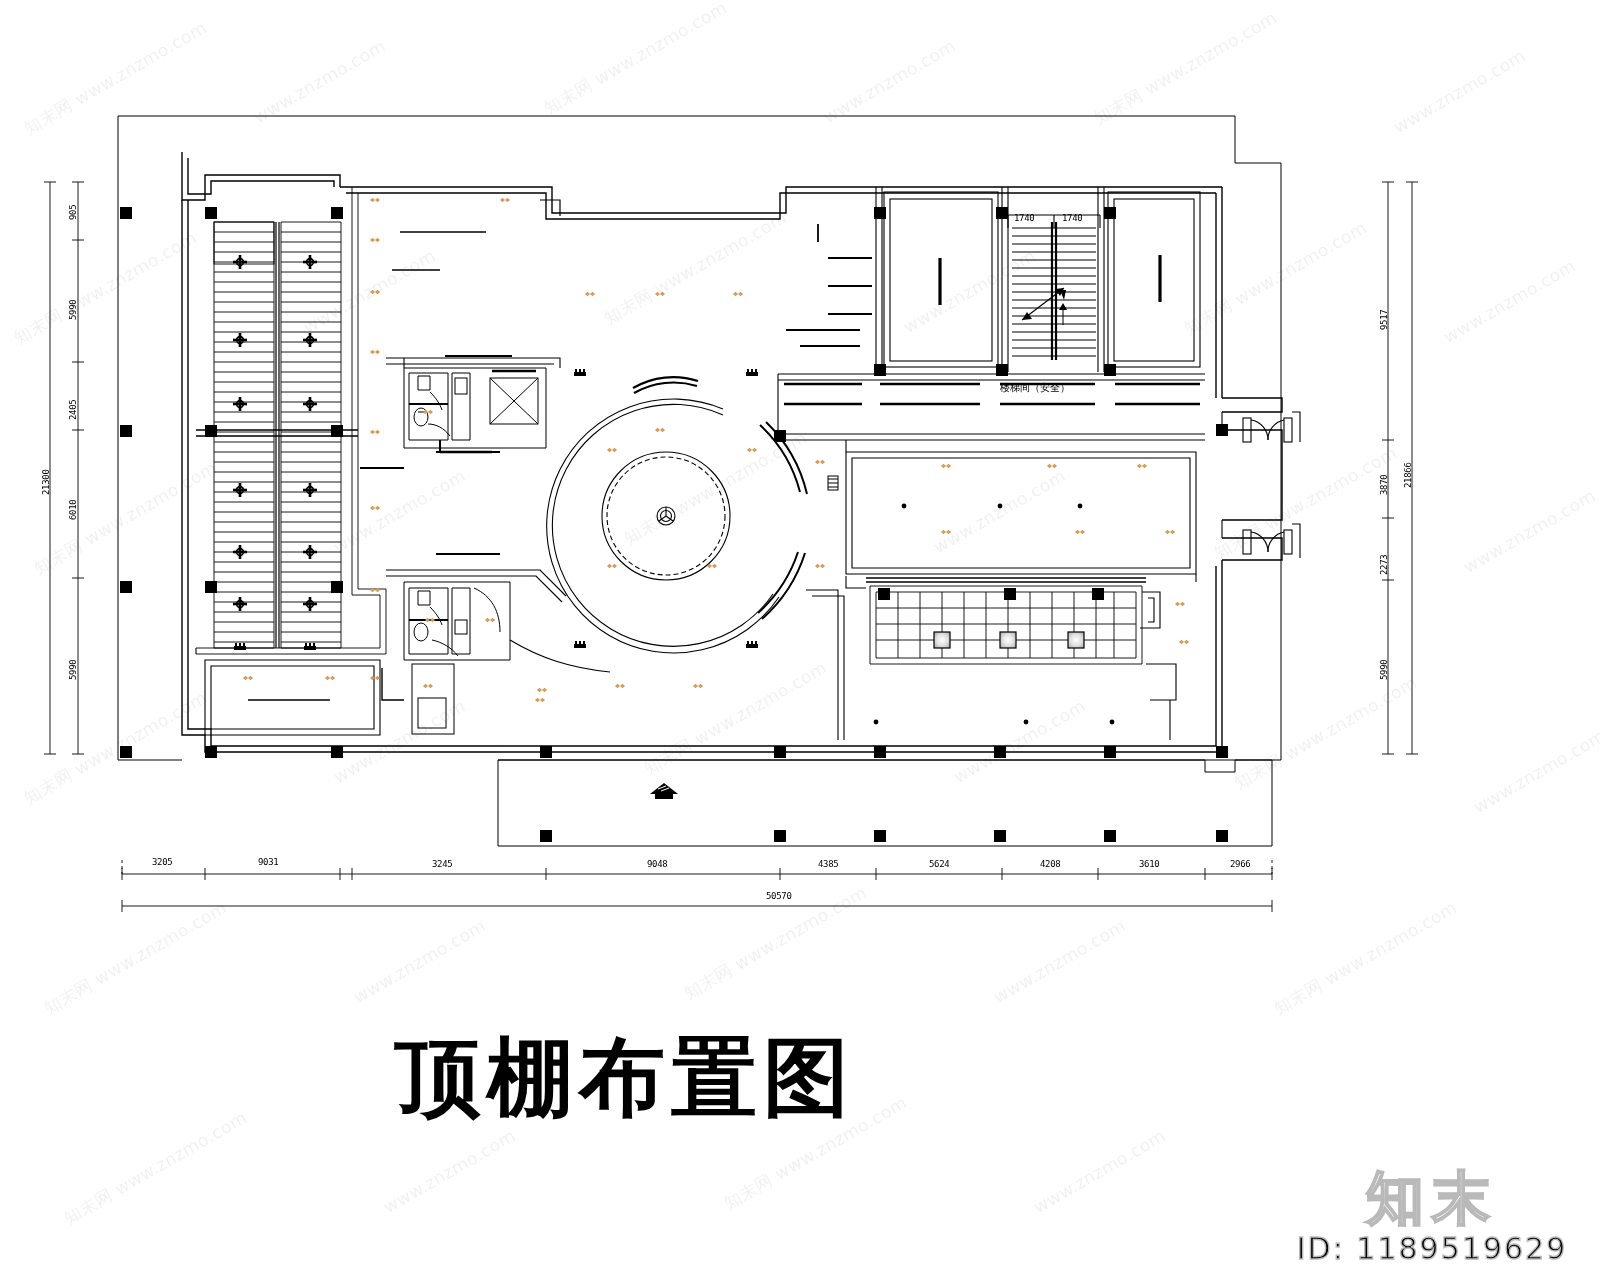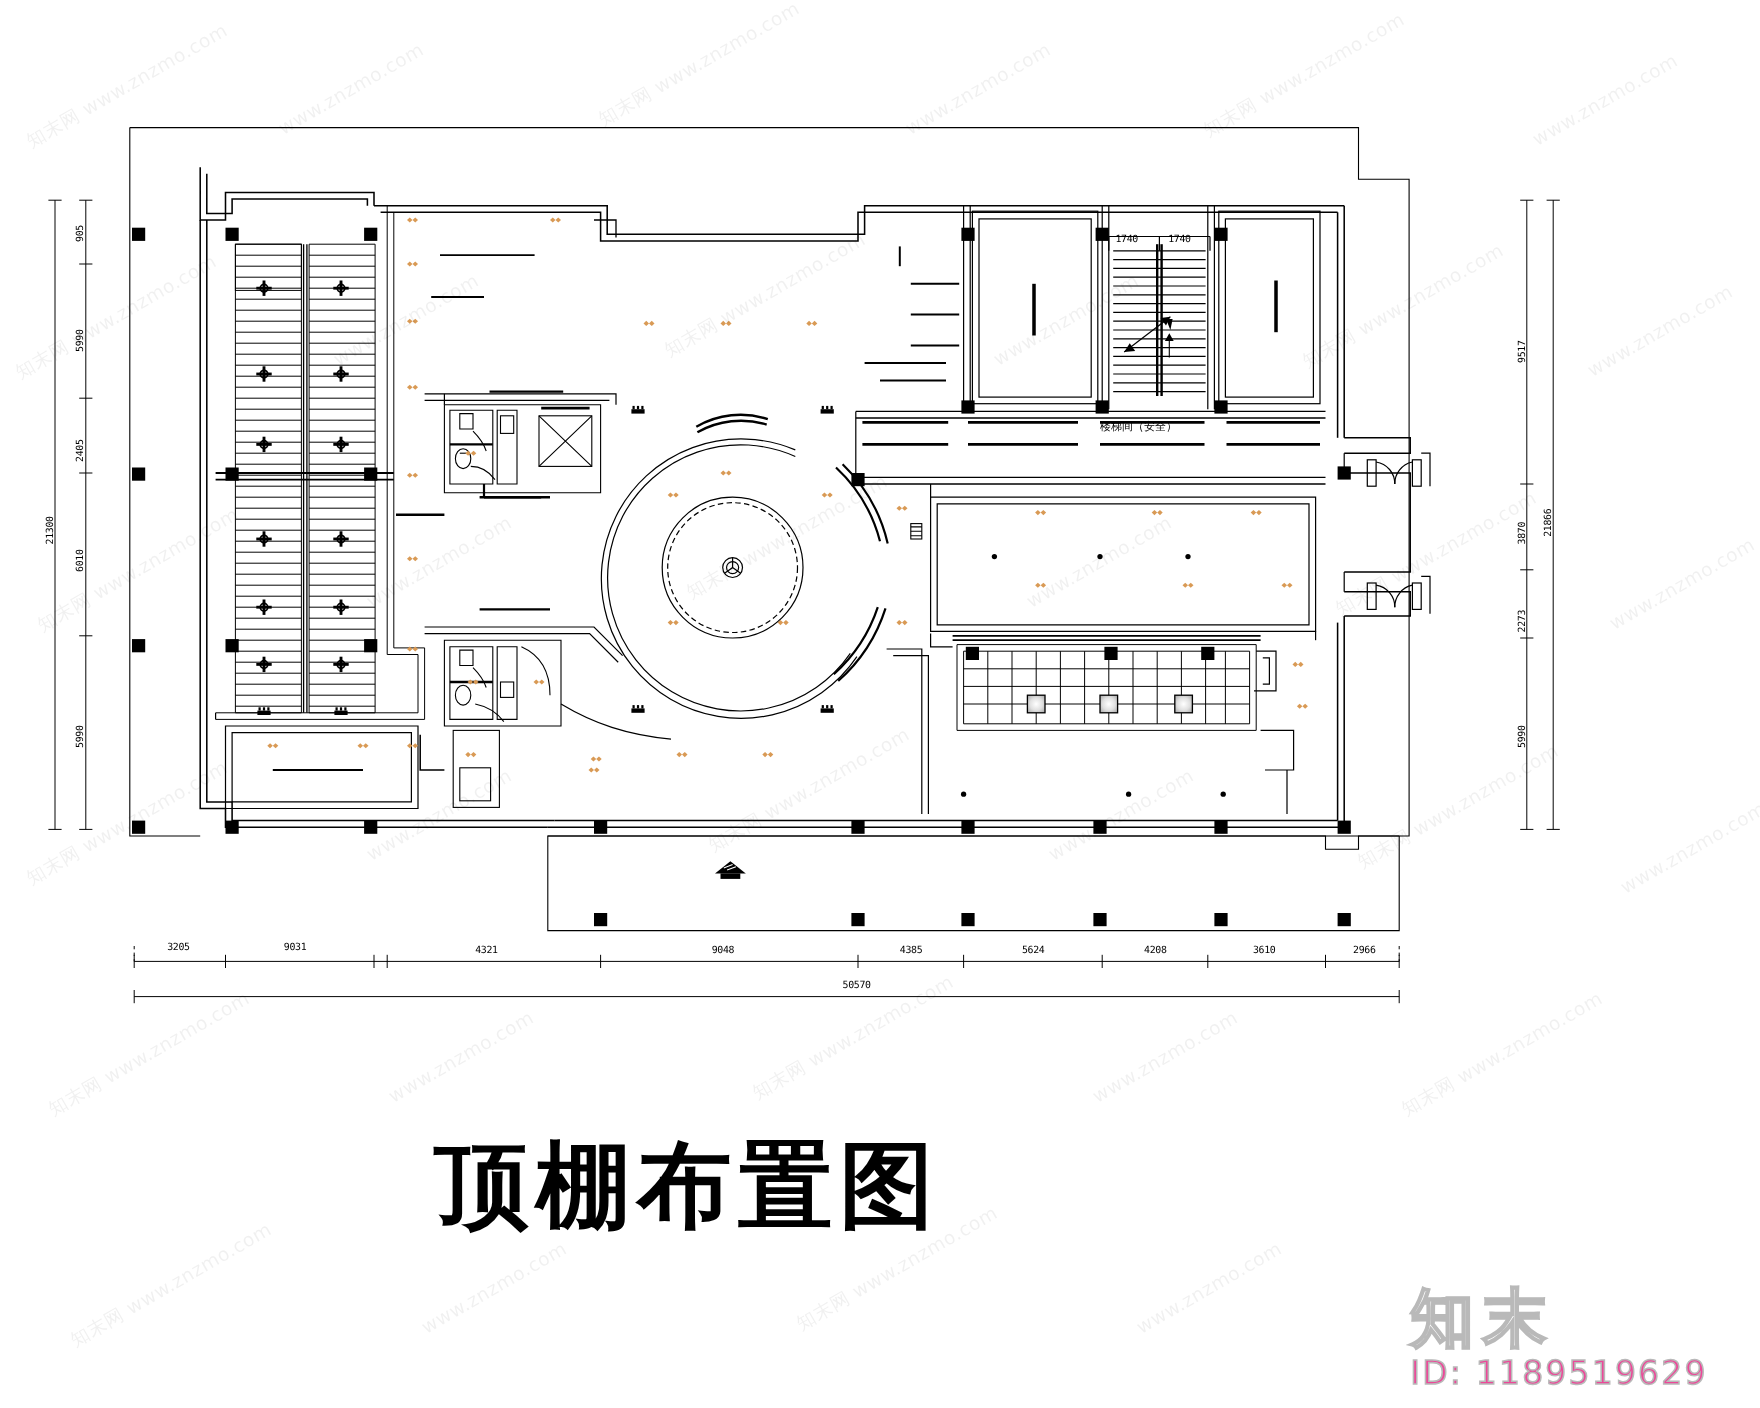--- a/index.html
+++ b/index.html
@@ -14,27 +14,27 @@
   .wm{position:absolute;color:#000;opacity:.055;font-size:17px;
       white-space:nowrap;transform:rotate(-30deg);transform-origin:left top;
       font-family:"DejaVu Sans",sans-serif;letter-spacing:.5px;}
 
   
   .dwg-title{position:absolute;left:395px;top:1020px;font-size:86px;
              font-weight:700;color:#000;letter-spacing:6px;
              font-family:"DejaVu Sans","Liberation Sans",sans-serif;}
 
   
-  .brand{position:absolute;right:18px;bottom:14px;
+  .brand{position:absolute;right:18px;bottom:14px;text-align:center;
          width:300px;}
   .brand-logo{font-size:58px;font-weight:700;letter-spacing:8px;
               color:#fff;-webkit-text-stroke:2px #b9b9b9;
               text-shadow:0 0 0 #b9b9b9;
               font-family:"DejaVu Sans",sans-serif;line-height:1.05;}
-  .brand-id{font-size:30px;color:#ec4899;-webkit-text-stroke:1.4px #b9b9b9;
+  .brand-id{font-size:30px;color:#000000;-webkit-text-stroke:1.4px #b9b9b9;
             letter-spacing:2px;font-family:"DejaVu Sans",sans-serif;
             margin-top:2px;}
 
   
   .dim{position:absolute;font-size:9px;color:#000;
        font-family:"DejaVu Sans Mono","Liberation Mono",monospace;
        letter-spacing:-.3px;white-space:nowrap;}
   .dim.v{transform-origin:left top;transform:rotate(-90deg);}
   .lbl-cn{position:absolute;font-size:10px;color:#000;white-space:nowrap;
           font-family:Liberation Mono, monospace;}
@@ -615,21 +615,21 @@
     <span class="wm" style="left:60px;top:1210px">知末网 www.znzmo.com</span>
     <span class="wm" style="left:380px;top:1200px">www.znzmo.com</span>
     <span class="wm" style="left:720px;top:1195px">知末网 www.znzmo.com</span>
     <span class="wm" style="left:1030px;top:1200px">www.znzmo.com</span>
   </div>
 
   <div>
 
     <span class="dim" style="left:152px;top:857px">3205</span>
     <span class="dim" style="left:258px;top:857px">9031</span>
-    <span class="dim" style="left:432px;top:859px">4321</span>
+    <span class="dim" style="left:432px;top:859px">3245</span>
     <span class="dim" style="left:647px;top:859px">9048</span>
     <span class="dim" style="left:818px;top:859px">4385</span>
     <span class="dim" style="left:929px;top:859px">5624</span>
     <span class="dim" style="left:1040px;top:859px">4208</span>
     <span class="dim" style="left:1139px;top:859px">3610</span>
     <span class="dim" style="left:1230px;top:859px">2966</span>
     <span class="dim" style="left:766px;top:891px">50570</span>
 
     <span class="dim v" style="left:68px;top:220px">905</span>
     <span class="dim v" style="left:68px;top:320px">5990</span>

